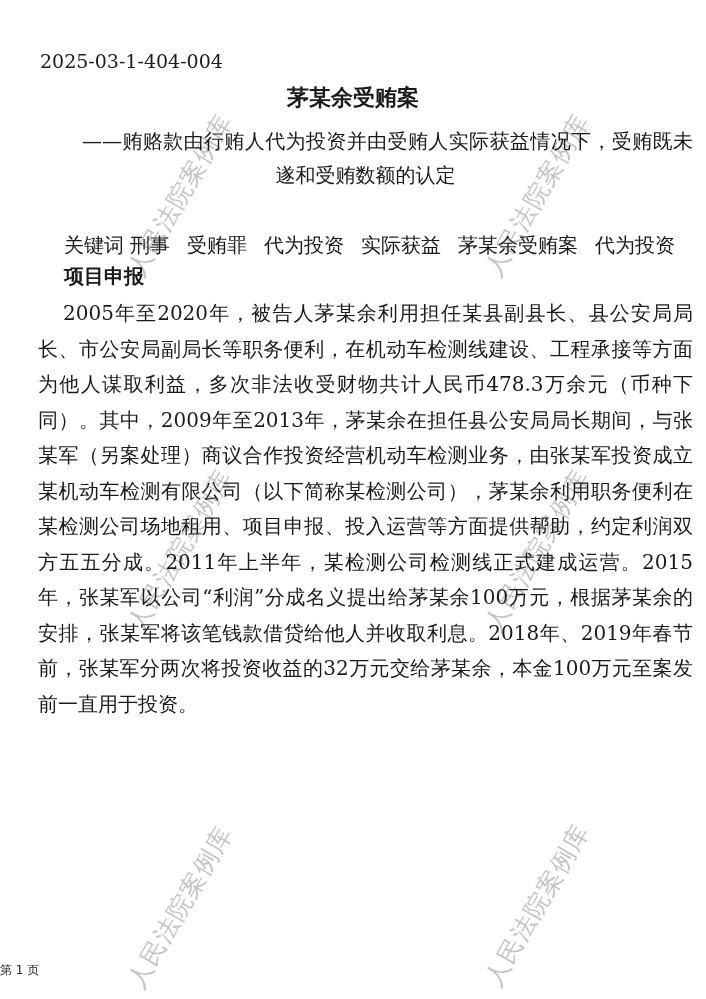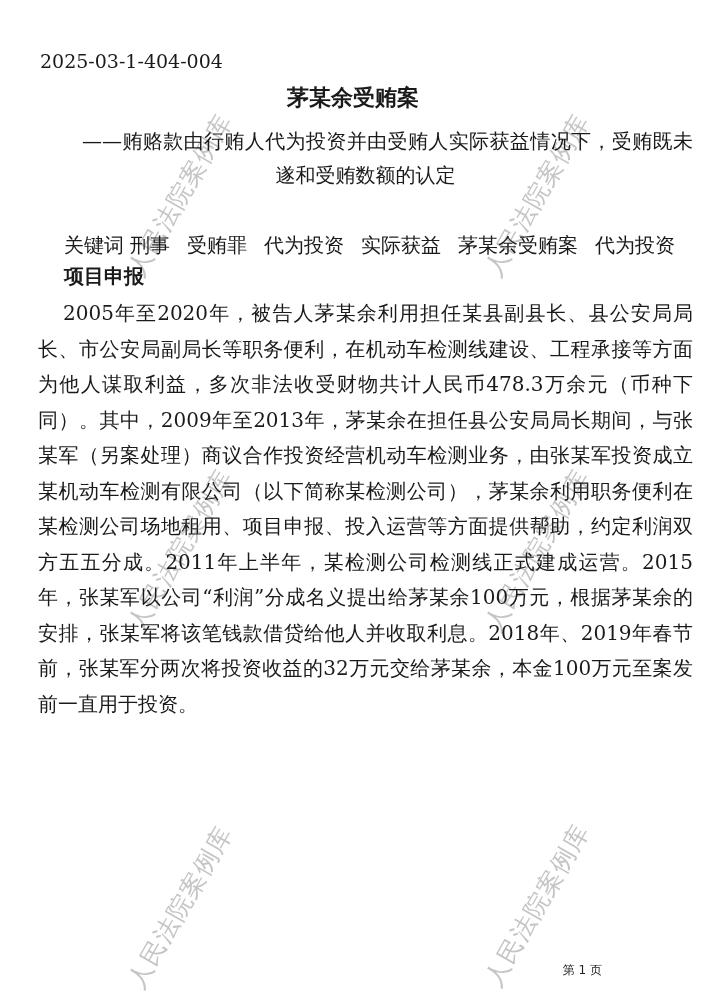--- a/index.html
+++ b/index.html
@@ -124,21 +124,21 @@
   .body-text p {
     margin: 0;
     text-indent: 25px;
   }
 
   .page-footer {
     position: absolute;
     left: 0;
     top: 962px;
     width: 602px;
-    text-align: right;
+    text-align: left;
     font-size: 12px;
     line-height: 16px;
     font-family: "DejaVu Sans", "Liberation Sans", sans-serif;
     color: #222222;
   }
 </style>
 </head>
 <body>
 
 <div class="page">

